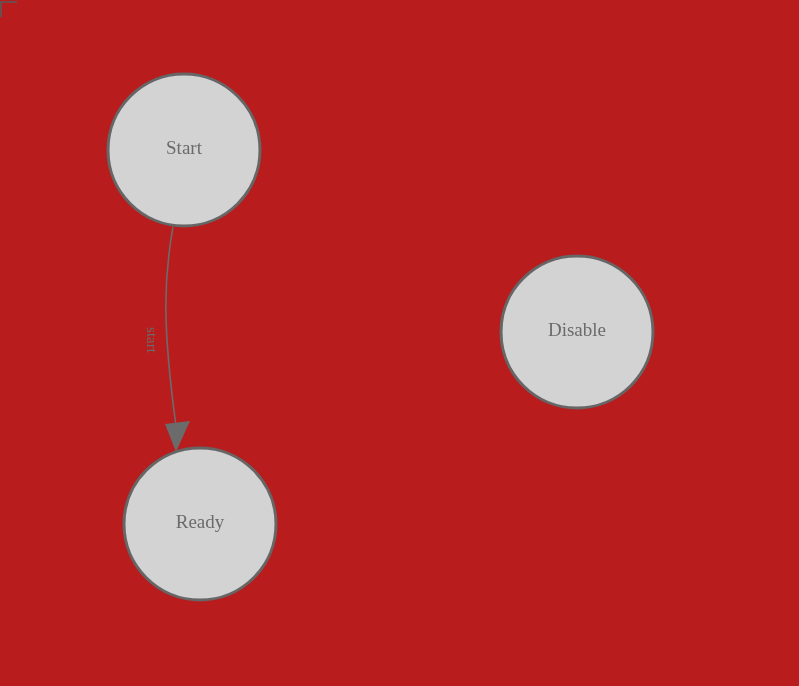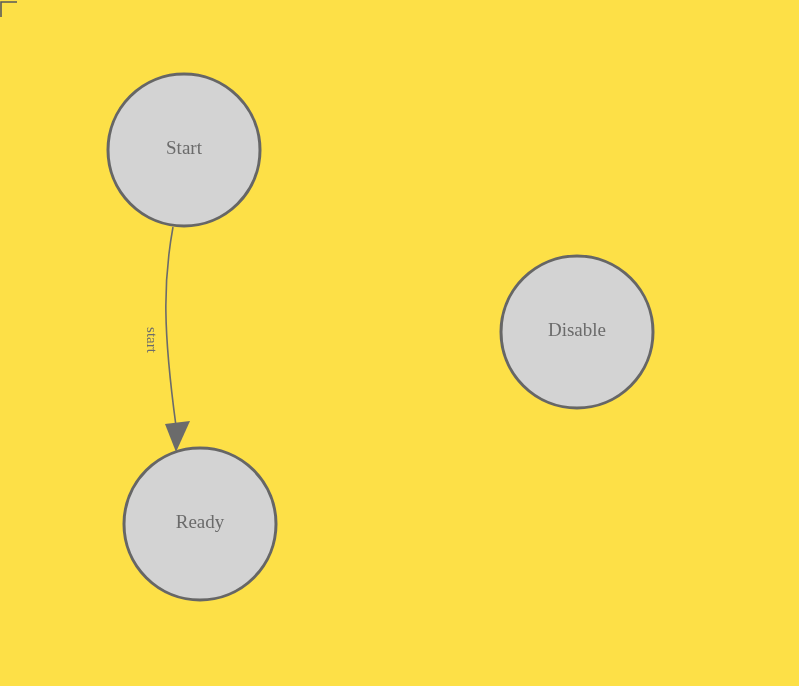--- a/index.html
+++ b/index.html
@@ -56,21 +56,21 @@
   }
   .corner-mark {
     fill: none;
     stroke: #5a5a5a;
     stroke-width: 1.6;
   }
 </style>
 </head>
 <body>
 
-<div id="canvas-root" style="width: 799px; height: 686px; background: #fde047;">
+<div id="canvas-root" style="width: 799px; height: 686px; background: #b91c1c;">
 
   <svg id="diagram-svg" viewBox="0 0 799 686" xmlns="http://www.w3.org/2000/svg" style="width: 799px; height: 686px;">
 
     <path class="corner-mark" id="corner-mark-path" d="M 1 17 L 1 2 L 17 2" stroke="#5a5a5a"></path>
 
     <g>
       <path class="edge-path" id="edge-0-path" d="M 173 227 C 163 282 163 330 176 426" stroke="#6b6b6b" stroke-width="1.6"></path>
       <polygon class="edge-arrowhead" id="edge-0-arrow" points="165,424 190,421 176,452" fill="#6b6b6b"></polygon>
       <text class="edge-label" id="edge-0-label" x="150" y="340" transform="rotate(90 150 340)" fill="#6b6b6b" font-size="15">start</text>
     </g>

